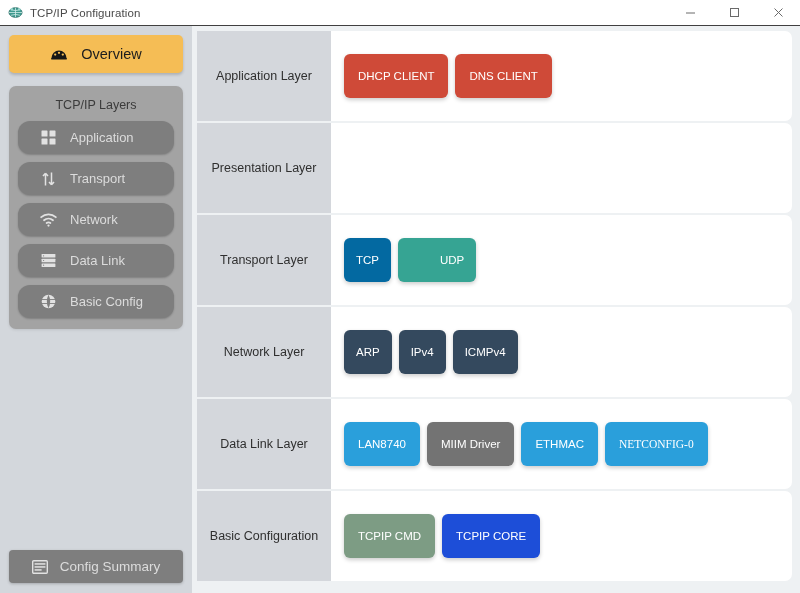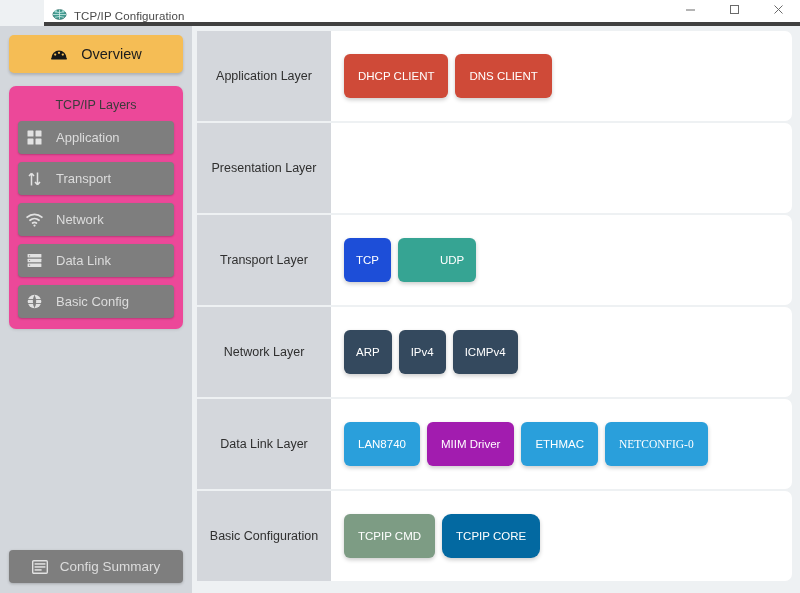--- a/index.html
+++ b/index.html
@@ -20,25 +20,24 @@
     display: flex;
     flex-direction: column;
   }
 
   
   .titlebar {
     height: 26px;
     min-height: 26px;
     background: #ffffff;
     display: flex;
-    align-items: flex-end;
-    border-bottom: 4px solid #404040;
+    align-items: center;
+    border-bottom: 1px solid #404040;
     position: relative;
     z-index: 5;
-    margin-left: 44px;
   }
   .tb-icon {
     width: 16px; height: 16px;
     margin-left: 7px; margin-right: 7px;
     display: flex; align-items: center; justify-content: center;
   }
   .tb-title {
     font-size: 11.5px;
     color: #4a4a4a;
     letter-spacing: 0.1px;
@@ -83,38 +82,38 @@
     cursor: pointer;
     margin-bottom: 13px;
   }
   .overview-btn .lbl {
     font-size: 14.5px;
     color: #1d1d1d;
   }
   .ov-icon { width: 18px; height: 18px; display:flex; align-items:center; justify-content:center;}
 
   .layers-card {
-    background: #ec4899;
+    background: #a3a3a3;
     border-radius: 7px;
     padding: 9px 9px 11px 9px;
     box-shadow: 0 1px 3px rgba(0,0,0,0.10);
   }
   .layers-title {
     text-align: center;
     font-size: 12.5px;
     color: #3b3b3b;
     padding: 3px 0 9px 0;
   }
   .layer-btn {
     height: 33px;
     background: #7e7e7e;
-    border-radius: 4px;
-    display: flex;
-    align-items: center;
-    padding-left: 8px;
+    border-radius: 12px;
+    display: flex;
+    align-items: center;
+    padding-left: 22px;
     gap: 13px;
     margin-bottom: 8px;
     box-shadow: 0 1px 2px rgba(0,0,0,0.22);
     cursor: pointer;
   }
   .layer-btn:last-child { margin-bottom: 0; }
   .layer-btn .lbl {
     font-size: 13px;
     color: #dcdcdc;
   }
@@ -338,47 +337,47 @@
       </div>
 
       <div class="layer-row">
         <div class="row-label">Presentation Layer</div>
         <div class="row-items"></div>
       </div>
 
       <div class="layer-row">
         <div class="row-label">Transport Layer</div>
         <div class="row-items">
-          <div class="chip sq" style="background: #1d4ed8;">TCP</div>
+          <div class="chip sq" style="background: #0369a1;">TCP</div>
           <div class="chip sq" style="background: rgb(54, 164, 147); padding-left: 42px;">UDP</div>
         </div>
       </div>
 
       <div class="layer-row">
         <div class="row-label">Network Layer</div>
         <div class="row-items">
           <div class="chip sq" style="background: rgb(52, 73, 94);">ARP</div>
           <div class="chip sq" style="background: rgb(52, 73, 94);">IPv4</div>
           <div class="chip sq" style="background: rgb(52, 73, 94);">ICMPv4</div>
         </div>
       </div>
 
       <div class="layer-row">
         <div class="row-label">Data Link Layer</div>
         <div class="row-items">
           <div class="chip" style="background: rgb(42, 159, 219);">LAN8740</div>
-          <div class="chip" style="background: #a21caf;">MIIM Driver</div>
+          <div class="chip" style="background: #737373;">MIIM Driver</div>
           <div class="chip" style="background: rgb(42, 159, 219);">ETHMAC</div>
           <div class="chip" style="background: rgb(42, 159, 219); font-family: Liberation Serif, serif;">NETCONFIG-0</div>
         </div>
       </div>
 
       <div class="layer-row">
         <div class="row-label">Basic Configuration</div>
         <div class="row-items">
           <div class="chip" style="background: rgb(125, 156, 132);">TCPIP CMD</div>
-          <div class="chip" style="background: #0369a1; border-radius: 9px;">TCPIP CORE</div>
+          <div class="chip" style="background: #1d4ed8;">TCPIP CORE</div>
         </div>
       </div>
 
     </div>
   </div>
 </div>
 
 </body></html>

